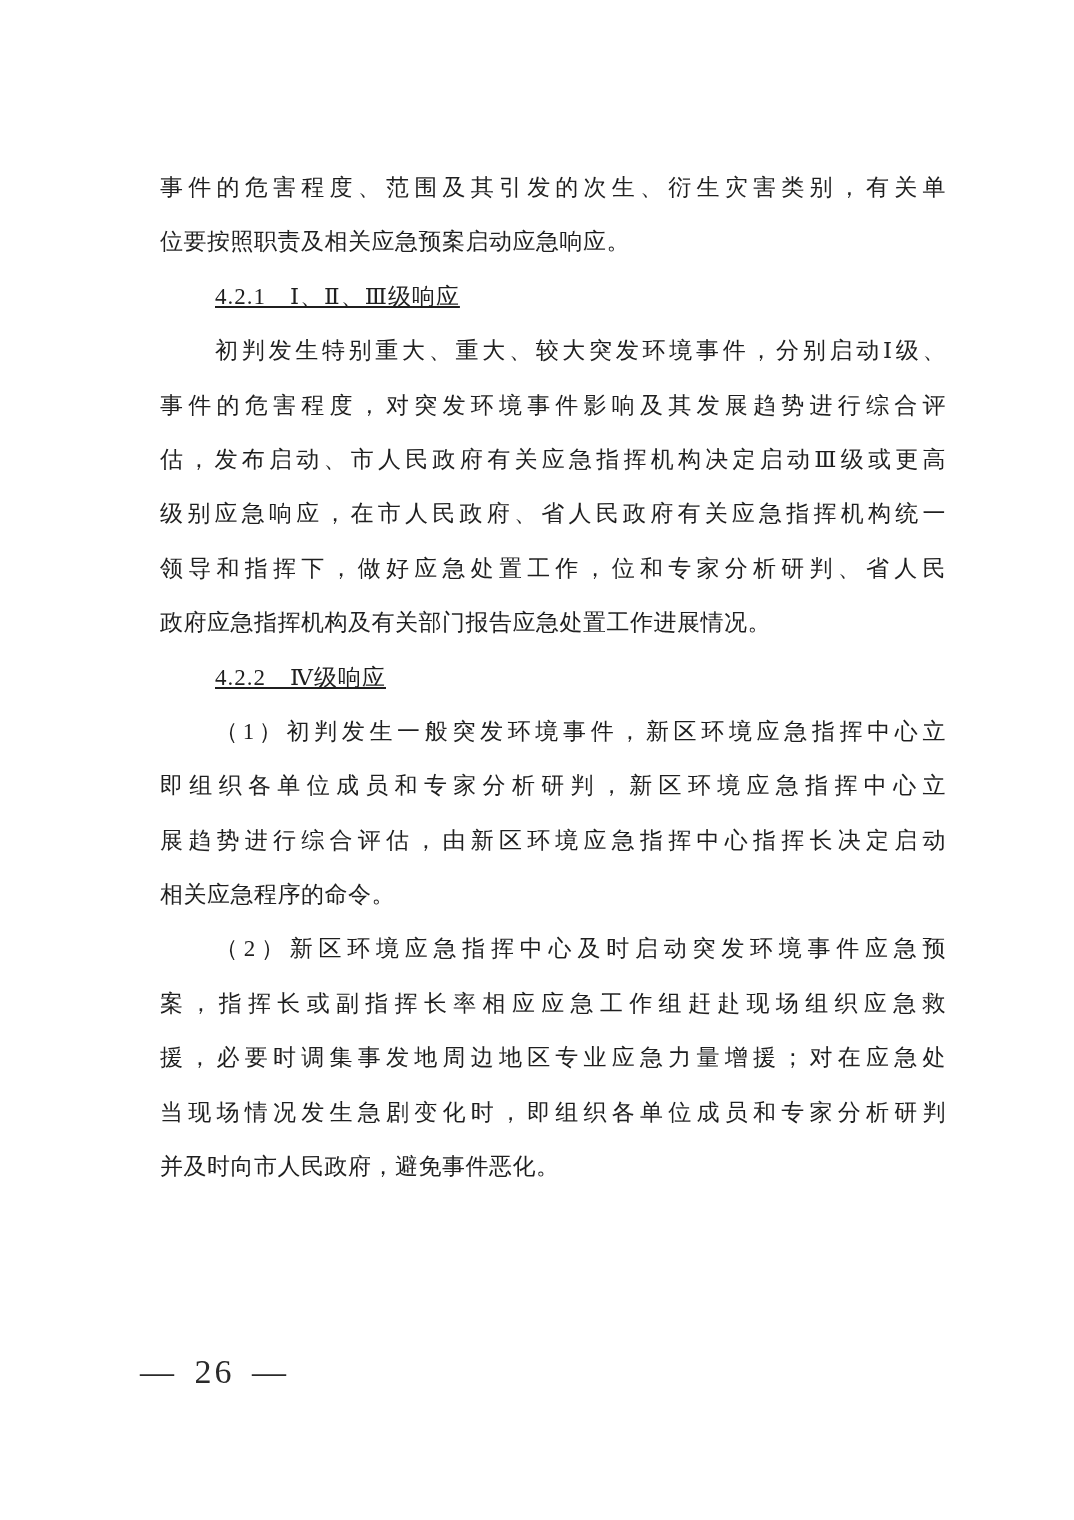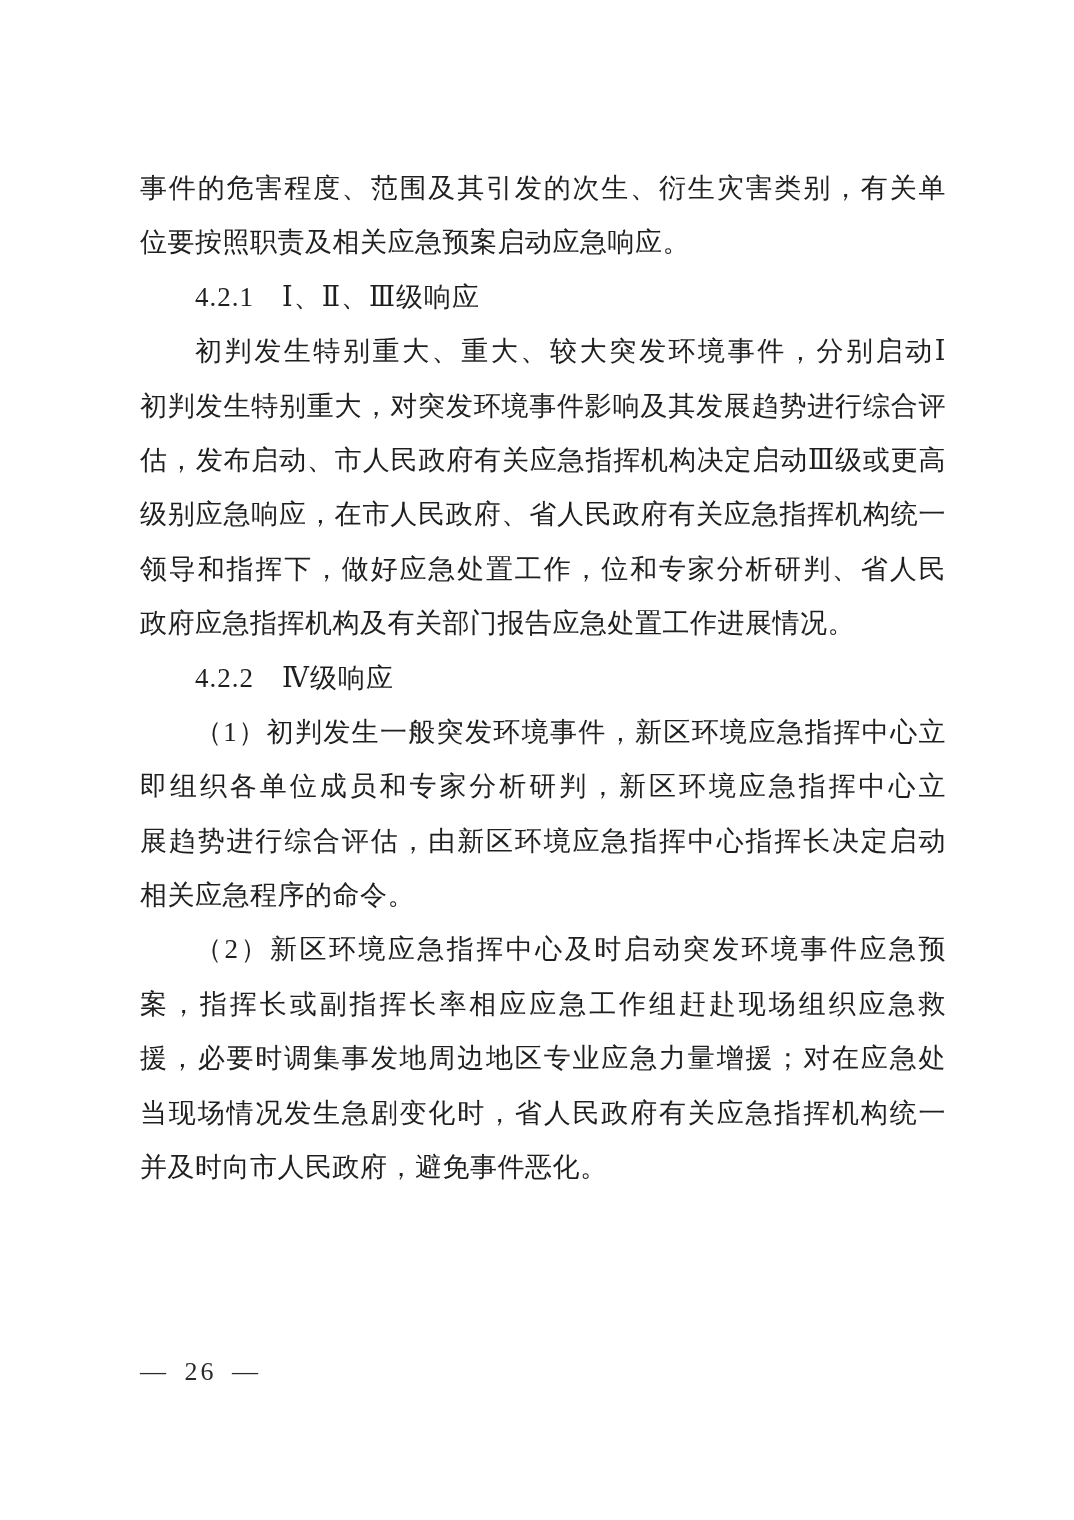--- a/index.html
+++ b/index.html
@@ -14,61 +14,62 @@
   }
   .textblock {
     position: absolute;
     left: 140px;
     top: 161px;
     width: 806px;
   }
   .line {
     height: 54.4px;
     line-height: 54.4px;
-    font-size: 27px;
+    font-size: 23px;
     overflow: hidden;
     letter-spacing: 0.5px;
+    margin-left: 20px;
   }
   .justify {
     text-align: justify;
     text-align-last: justify;
   }
   .indent { padding-left: 55px; }
-  .heading { letter-spacing: 1px; }
+  .heading { letter-spacing: 1px; text-decoration: underline; }
   .page-number {
     position: absolute;
     left: 140px;
     top: 1352px;
     height: 40px;
     line-height: 40px;
-    font-size: 26px;
+    font-size: 34px;
     letter-spacing: 3px;
     word-spacing: 6px;
     color: #2a2a2a;
   }
 </style>
 </head>
 <body>
 
 <div class="page">
   <div class="textblock">
     <div class="line justify">事件的危害程度、范围及其引发的次生、衍生灾害类别，有关单</div>
     <div class="line">位要按照职责及相关应急预案启动应急响应。</div>
     <div class="line indent heading">4.2.1　Ⅰ、Ⅱ、Ⅲ级响应</div>
     <div class="line justify indent">初判发生特别重大、重大、较大突发环境事件，分别启动Ⅰ级、</div>
-    <div class="line justify">初判发生特别重大，对突发环境事件影响及其发展趋势进行综合评</div>
+    <div class="line justify">事件的危害程度，对突发环境事件影响及其发展趋势进行综合评</div>
     <div class="line justify">估，发布启动、市人民政府有关应急指挥机构决定启动Ⅲ级或更高</div>
     <div class="line justify">级别应急响应，在市人民政府、省人民政府有关应急指挥机构统一</div>
     <div class="line justify">领导和指挥下，做好应急处置工作，位和专家分析研判、省人民</div>
     <div class="line">政府应急指挥机构及有关部门报告应急处置工作进展情况。</div>
     <div class="line indent heading">4.2.2　Ⅳ级响应</div>
     <div class="line justify indent">（1）初判发生一般突发环境事件，新区环境应急指挥中心立</div>
     <div class="line justify">即组织各单位成员和专家分析研判，新区环境应急指挥中心立</div>
     <div class="line justify">展趋势进行综合评估，由新区环境应急指挥中心指挥长决定启动</div>
     <div class="line">相关应急程序的命令。</div>
     <div class="line justify indent">（2）新区环境应急指挥中心及时启动突发环境事件应急预</div>
     <div class="line justify">案，指挥长或副指挥长率相应应急工作组赶赴现场组织应急救</div>
     <div class="line justify">援，必要时调集事发地周边地区专业应急力量增援；对在应急处</div>
-    <div class="line justify">当现场情况发生急剧变化时，省人民政府有关应急指挥机构统一</div>
+    <div class="line justify">当现场情况发生急剧变化时，即组织各单位成员和专家分析研判</div>
     <div class="line">并及时向市人民政府，避免事件恶化。</div>
   </div>
   <div class="page-number">— 26 —</div>
 </div>
 
 </body></html>

